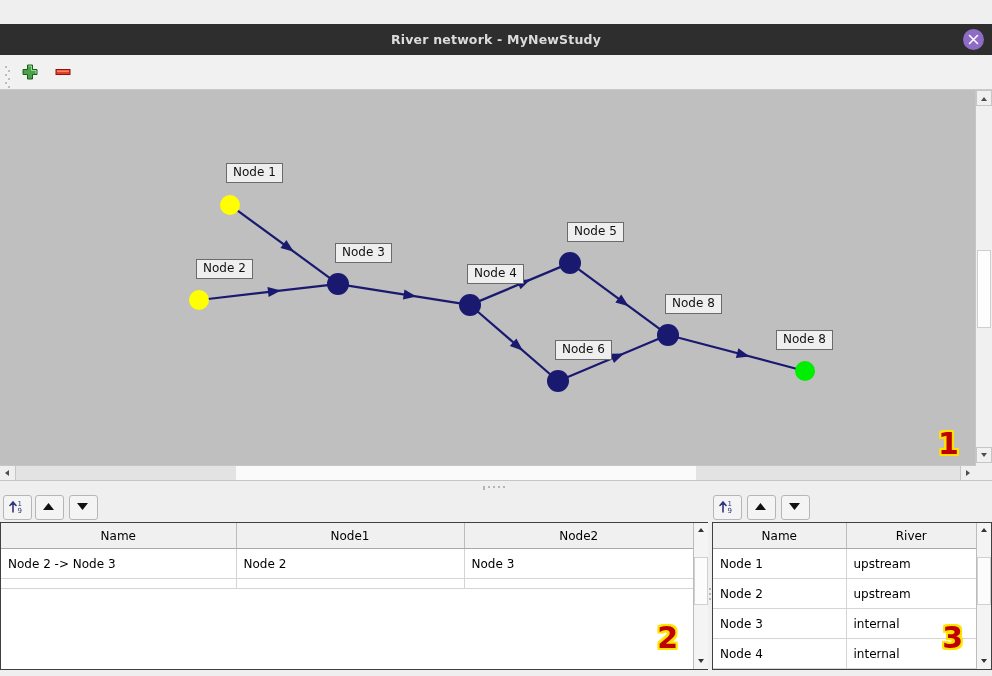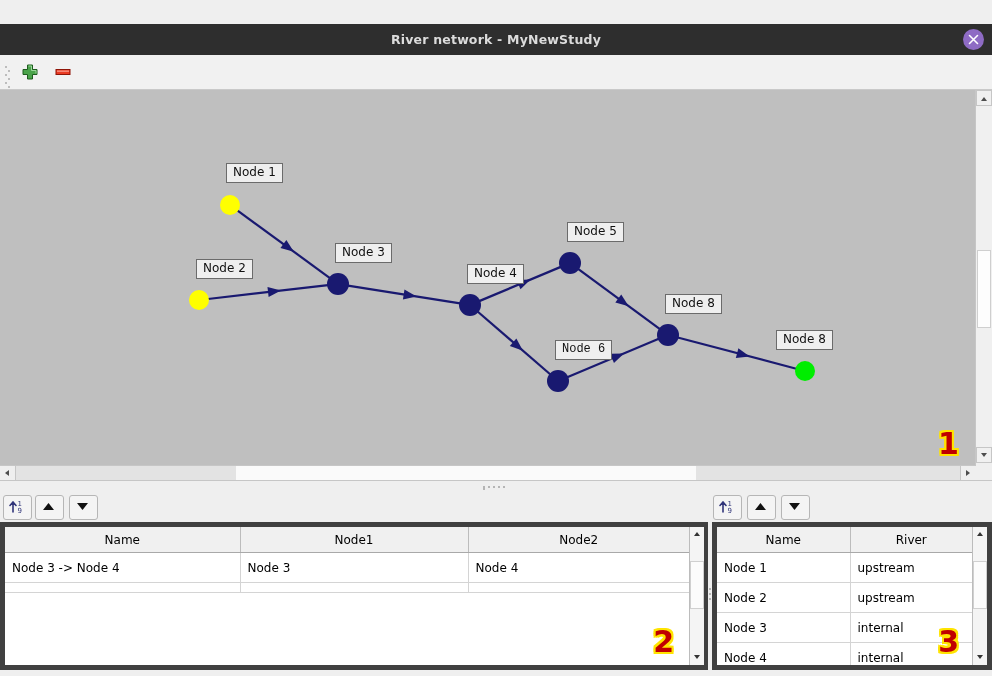--- a/index.html
+++ b/index.html
@@ -111,21 +111,21 @@
 
   .pane-toolbar{position:absolute;left:0;top:0;height:30px;}
   .pbtn{
     position:absolute;top:3px;width:27px;height:23px;background:#f4f4f4;
     border:1px solid #b6b6b6;border-radius:3px;cursor:pointer;
   }
   .pbtn svg{position:absolute;left:0;top:0;}
 
   .tbl-outer{
     position:absolute;left:0;right:0;top:30px;bottom:30px;
-    border:5px solid #404040;background:#fff;overflow:hidden;box-sizing:border-box;
+    border:1px solid #404040;background:#fff;overflow:hidden;box-sizing:border-box;
   }
   table.grid{border-collapse:collapse;width:100%;table-layout:fixed;}
   table.grid th{
     background:#f0f0f0;border-right:1px solid #bcbcbc;border-bottom:1px solid #a9a9a9;
     font-weight:normal;font-size:12px;height:23px;color:#000;text-align:center;
   }
   table.grid th:last-child{border-right:none;}
   table.grid td{
     border-right:1px solid #d4d4d4;border-bottom:1px solid #d4d4d4;
     height:29px;font-size:12px;padding:0 0 0 7px;color:#000;background:#fff;
@@ -218,21 +218,21 @@
           <div class="node-label" style="left: 226px; top: 73px;">Node 1</div>
           <div class="node-dot" style="left: 189px; top: 200px; width: 20px; height: 20px; background: rgb(255, 255, 0);"></div>
           <div class="node-label" style="left: 196px; top: 169px;">Node 2</div>
           <div class="node-dot" style="left: 327px; top: 183px; width: 22px; height: 22px; background: rgb(25, 25, 112);"></div>
           <div class="node-label" style="left: 335px; top: 153px;">Node 3</div>
           <div class="node-dot" style="left: 459px; top: 204px; width: 22px; height: 22px; background: rgb(25, 25, 112);"></div>
           <div class="node-label" style="left: 467px; top: 174px;">Node 4</div>
           <div class="node-dot" style="left: 559px; top: 162px; width: 22px; height: 22px; background: rgb(25, 25, 112);"></div>
           <div class="node-label" style="left: 567px; top: 132px;">Node 5</div>
           <div class="node-dot" style="left: 547px; top: 280px; width: 22px; height: 22px; background: rgb(25, 25, 112);"></div>
-          <div class="node-label" style="left: 555px; top: 250px; font-family: Liberation Mono, monospace;">Node 6</div>
+          <div class="node-label" style="left: 555px; top: 250px;">Node 6</div>
           <div class="node-dot" style="left: 657px; top: 234px; width: 22px; height: 22px; background: rgb(25, 25, 112);"></div>
           <div class="node-label" style="left: 665px; top: 204px;">Node 8</div>
           <div class="node-dot" style="left: 795px; top: 271px; width: 20px; height: 20px; background: rgb(0, 238, 0);"></div>
           <div class="node-label" style="left: 776px; top: 240px;">Node 8</div>
         </div>
       <div class="marker" style="left:938px;top:336px;">1</div>
     </div>
 
     <div class="vscroll">
       <div class="arrow up">
@@ -298,23 +298,23 @@
             </colgroup>
           <thead>
               <tr id="links-head">
                 <th>Name</th>
                 <th>Node1</th>
                 <th>Node2</th>
               </tr>
             </thead>
           <tbody id="links-body">
               <tr>
-                <td>Node 3 -&gt; Node 4</td>
+                <td>Node 2 -&gt; Node 3</td>
+                <td>Node 2</td>
                 <td>Node 3</td>
-                <td>Node 4</td>
               </tr>
               <tr class="short">
                 <td></td>
                 <td></td>
                 <td></td>
               </tr>
             </tbody>
         </table>
       </div>
       <div class="marker" style="position:absolute;right:30px;top:97px;">2</div>

